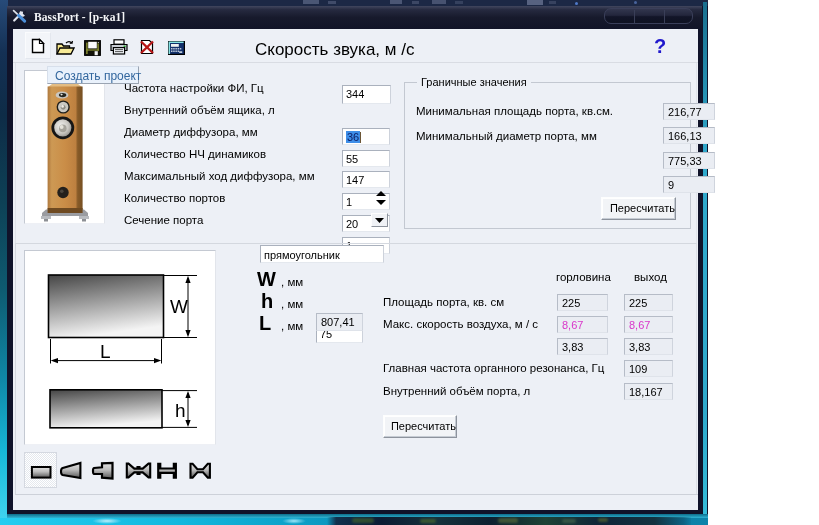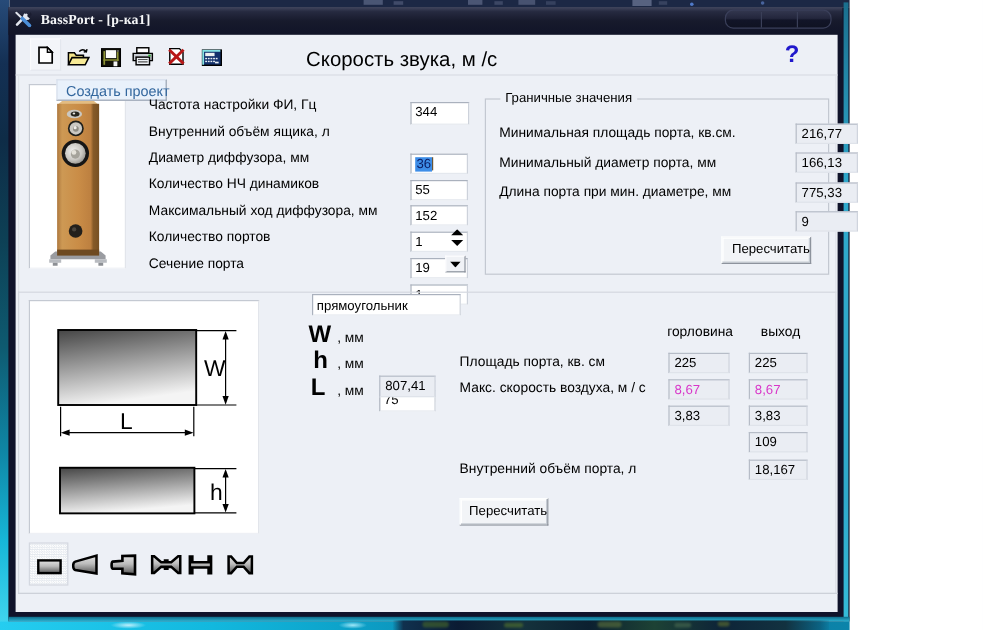--- a/index.html
+++ b/index.html
@@ -199,41 +199,40 @@
   <div class="abs flabel" style="left:124px;top:82px">Частота настройки ФИ, Гц</div>
   <div class="abs flabel" style="left:124px;top:104px">Внутренний объём ящика, л</div>
   <div class="abs flabel" style="left:124px;top:126px">Диаметр диффузора, мм</div>
   <div class="abs flabel" style="left:124px;top:148px">Количество НЧ динамиков</div>
   <div class="abs flabel" style="left:124px;top:170px">Максимальный ход диффузора, мм</div>
   <div class="abs flabel" style="left:124px;top:192px">Количество портов</div>
   <div class="abs flabel" style="left:124px;top:214px">Сечение порта</div>
 
   <div class="abs tbox finput" style="top:80px"><span style="background:#3e8ee8;color:#0b1c62;padding:0 1px">36</span><span style="display:inline-block;width:1px;height:11px;background:#6b5636;vertical-align:-2px"></span></div>
   <div class="abs tbox finput" style="top:102px">55</div>
-  <div class="abs tbox finput" style="top:123px">152</div>
+  <div class="abs tbox finput" style="top:123px">147</div>
   <div class="abs tbox finput" style="top:145px">1</div>
-  <div class="abs tbox finput" style="top:167px">19</div>
+  <div class="abs tbox finput" style="top:167px">20</div>
   <div class="abs tbox finput" style="top:189px">1</div>
 
   <svg class="abs" style="left:374px;top:191px" width="14" height="14" viewBox="0 0 14 14">
     <path d="M7 0 L12 5 H2 Z" fill="#000"></path>
       <path d="M7 14 L2 9 H12 Z" fill="#000"></path>
   </svg>
 
   <div class="abs tbox" style="left:260px;top:197px;width:124px;height:18px;padding-top:2px">прямоугольник</div>
   <div class="abs" style="left:371px;top:213px;width:17px;height:14px;background:#f0f2f6;border:1px solid;border-color:#fdfdfe #8d939d #8d939d #fdfdfe"></div>
   <svg class="abs" style="left:375px;top:218px" width="9" height="5" viewBox="0 0 9 5">
       <path d="M0 0 h9 L4.5 5 Z" fill="#000"></path>
     </svg>
 
   <div class="abs" id="grpbox"></div>
   <div class="abs" id="grplegend">Граничные значения</div>
   <div class="abs flabel" style="left:416px;top:105px">Минимальная площадь порта, кв.см.</div>
   <div class="abs flabel" style="left:416px;top:130px">Минимальный диаметр порта, мм</div>
-  <div class="abs flabel" style="left:416px;top:154px">Длина порта при мин. диаметре, мм</div>
   <div class="abs rbox gbox" style="top:103px">216,77</div>
   <div class="abs rbox gbox" style="top:127px">166,13</div>
   <div class="abs rbox gbox" style="top:152px">775,33</div>
   <div class="abs rbox gbox" style="top:176px">9</div>
   <div class="abs btn" style="left:601px;top:197px;width:75px;height:23px;padding-top:4px">Пересчитать</div>
 
   <div class="abs" id="lowframe"></div>
   <div class="abs" id="diagbox"></div>
   <svg class="abs" style="left:24px;top:250px" width="192" height="195" viewBox="0 0 192 195">
     <defs>
@@ -279,20 +278,21 @@
   <div class="abs big" style="left:259px;top:312px">L</div>
   <div class="abs flabel" style="left:281px;top:320px">, мм</div>
   <div class="abs tbox" style="left:316px;top:269px;width:47px;height:18px">300</div>
   <div class="abs tbox" style="left:316px;top:277px;width:47px;height:18px">75</div>
   <div class="abs rbox" style="left:316px;top:313px;width:47px;height:18px">807,41</div>
 
   <div class="abs flabel" style="left:556px;top:271px">горловина</div>
   <div class="abs flabel" style="left:634px;top:271px">выход</div>
   <div class="abs flabel" style="left:383px;top:296px">Площадь порта, кв. см</div>
   <div class="abs flabel" style="left:383px;top:318px">Макс. скорость воздуха, м / с</div>
+  <div class="abs flabel" style="left:383px;top:362px">Главная частота органного резонанса, Гц</div>
   <div class="abs flabel" style="left:383px;top:385px">Внутренний объём порта, л</div>
   <div class="abs rbox cbox1" style="top:294px">225</div>
   <div class="abs rbox cbox1 mag" style="top:316px">8,67</div>
   <div class="abs rbox cbox1" style="top:338px">3,83</div>
   <div class="abs rbox cbox2" style="top:294px">225</div>
   <div class="abs rbox cbox2 mag" style="top:316px">8,67</div>
   <div class="abs rbox cbox2" style="top:338px">3,83</div>
   <div class="abs rbox cbox2" style="top:360px">109</div>
   <div class="abs rbox cbox2" style="top:383px">18,167</div>
   <div class="abs btn" style="left:383px;top:415px;width:74px;height:23px;padding-top:4px">Пересчитать</div>

